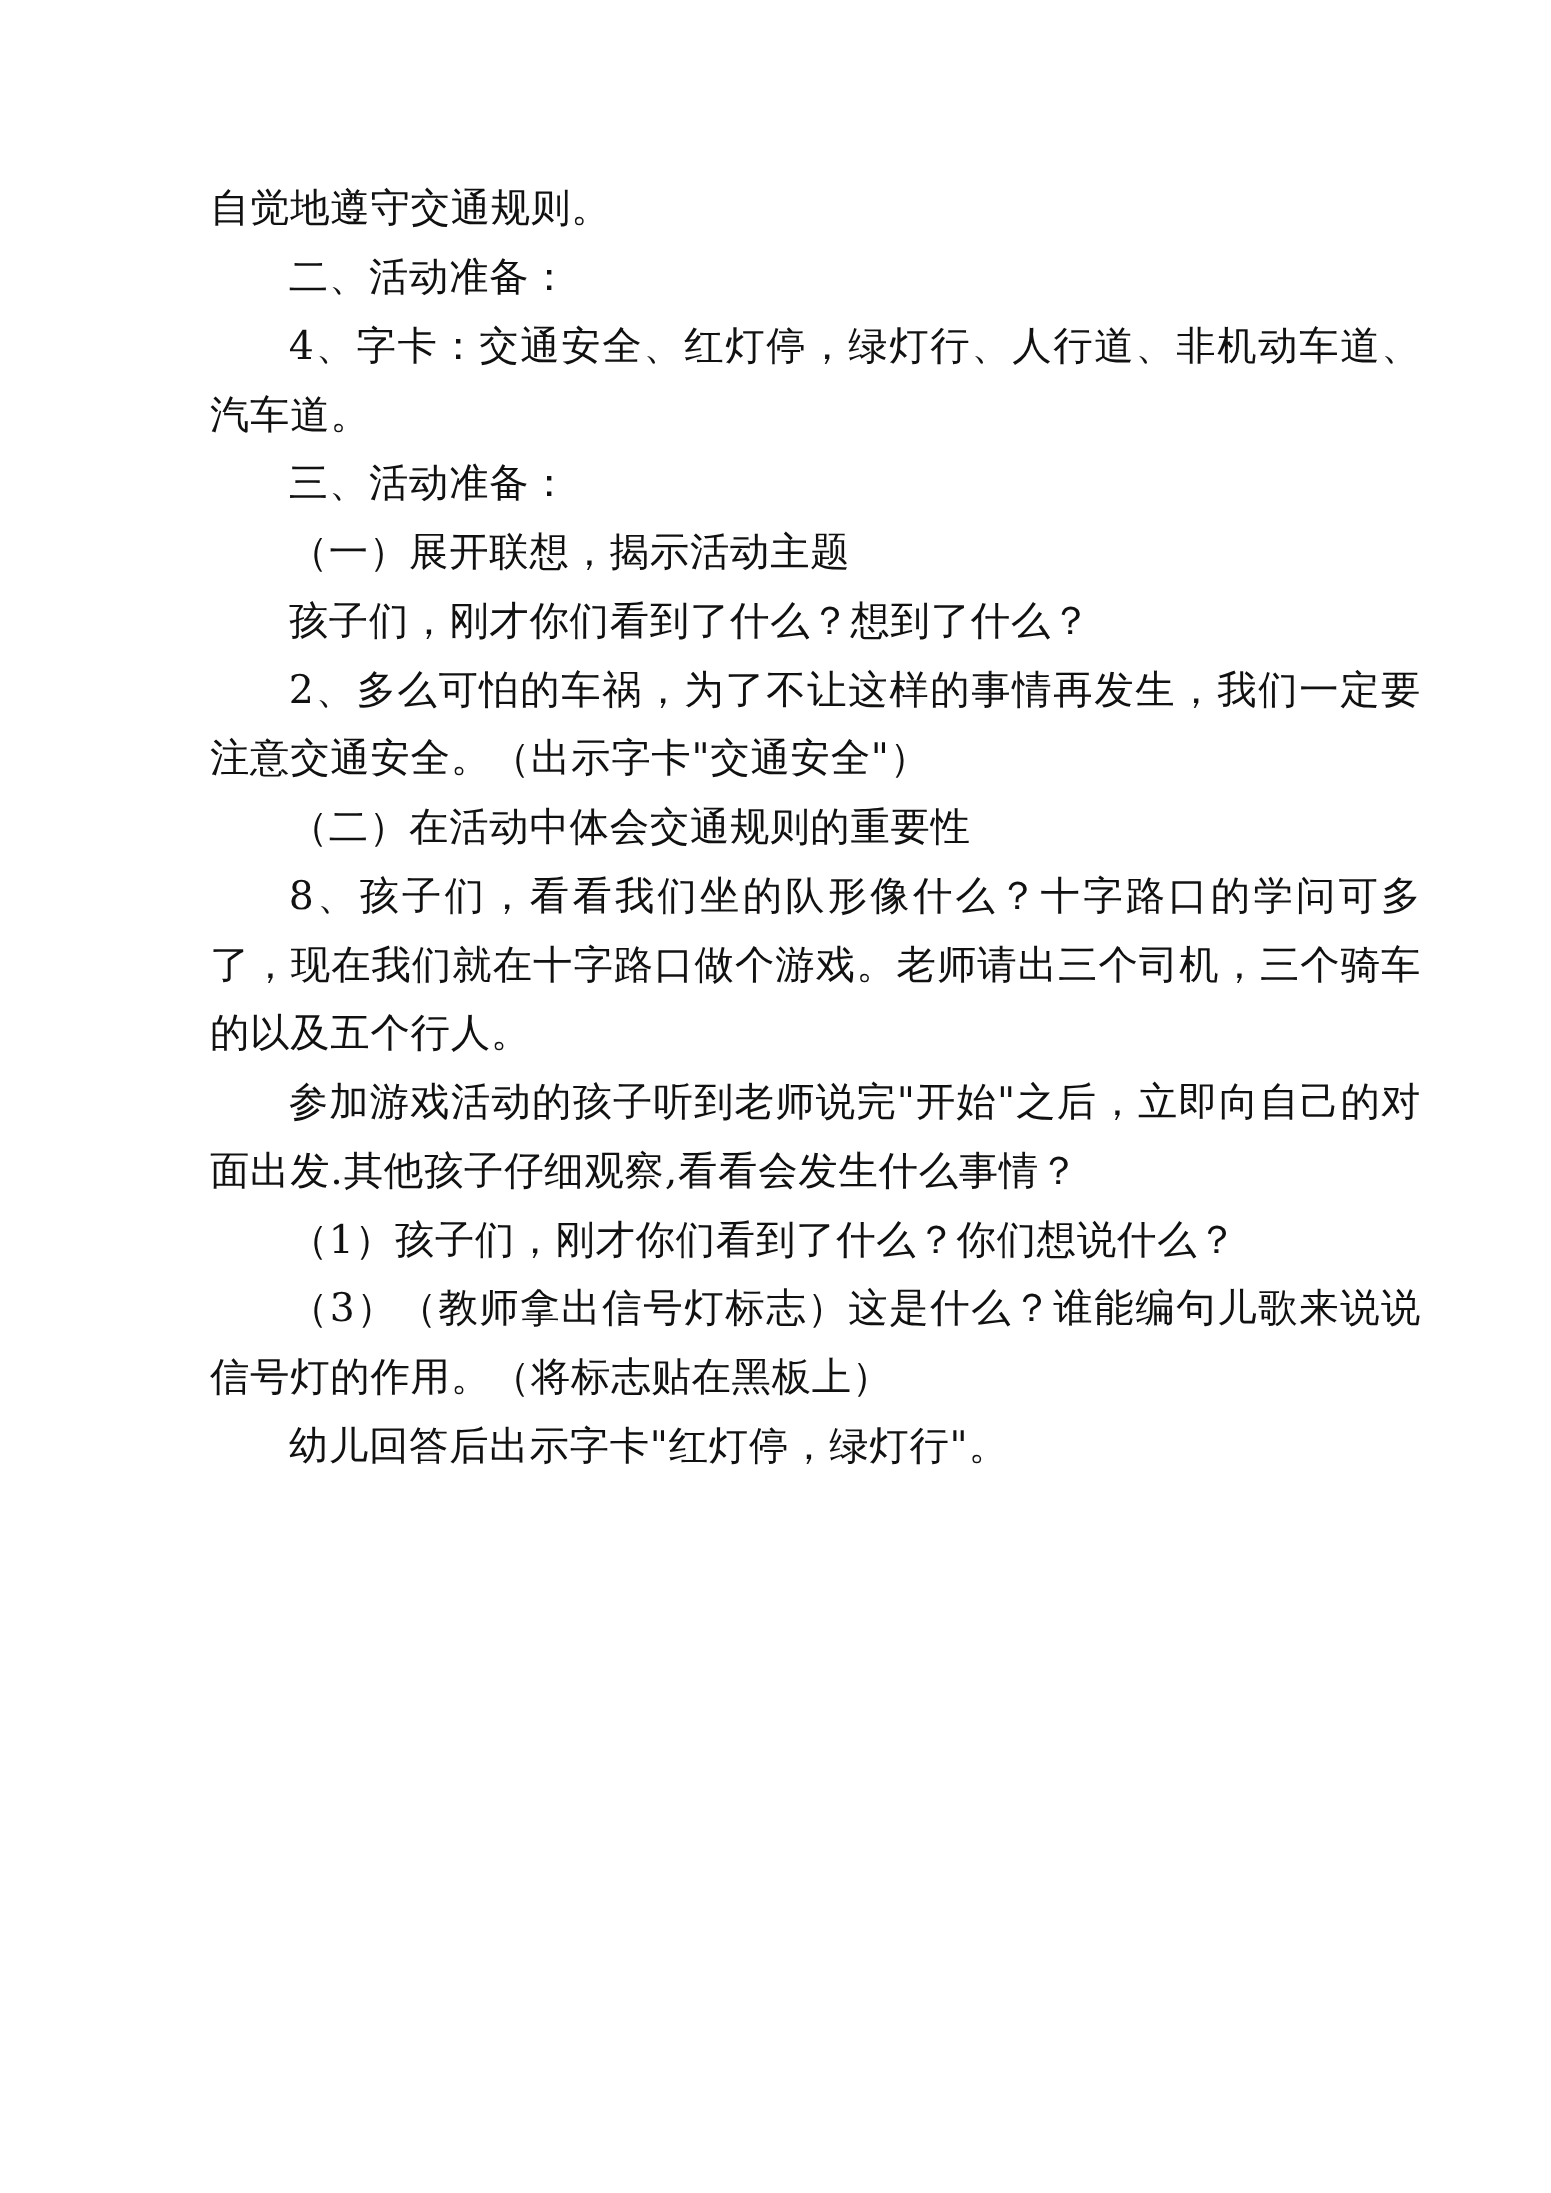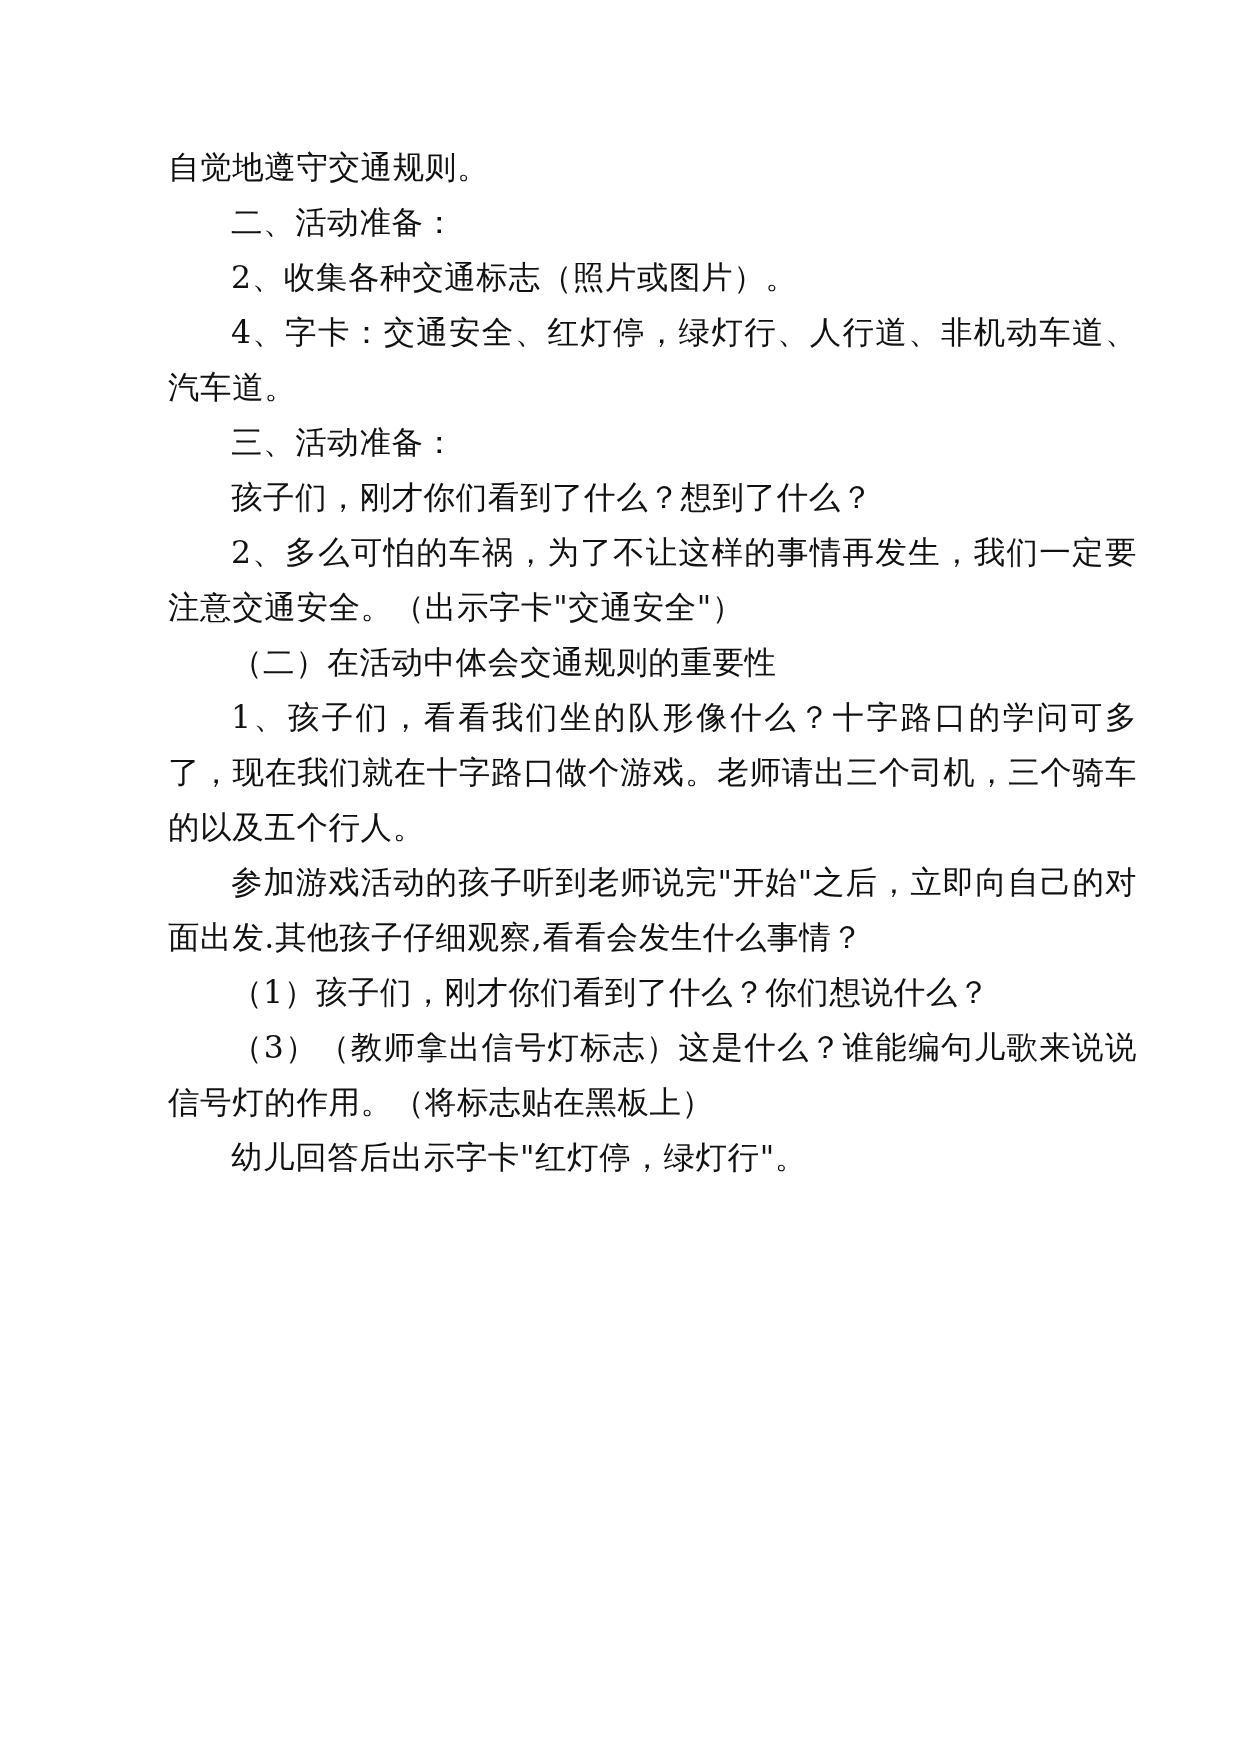--- a/index.html
+++ b/index.html
@@ -42,25 +42,25 @@
     text-indent: 0;
   }
 </style>
 </head>
 <body>
 
 <div class="page">
   <div class="doc-body">
     <p class="para noindent">自觉地遵守交通规则。</p>
     <p class="para indent">二、活动准备：</p>
-    <p class="para indent">2、收集各种交通标志（照片或图片）。</p>
     <p class="para indent">4、字卡：交通安全、红灯停，绿灯行、人行道、非机动车道、汽车道。</p>
     <p class="para indent">三、活动准备：</p>
+    <p class="para indent">（一）展开联想，揭示活动主题</p>
     <p class="para indent">孩子们，刚才你们看到了什么？想到了什么？</p>
     <p class="para indent">2、多么可怕的车祸，为了不让这样的事情再发生，我们一定要注意交通安全。（出示字卡"交通安全"）</p>
     <p class="para indent">（二）在活动中体会交通规则的重要性</p>
-    <p class="para indent">1、孩子们，看看我们坐的队形像什么？十字路口的学问可多了，现在我们就在十字路口做个游戏。老师请出三个司机，三个骑车的以及五个行人。</p>
+    <p class="para indent">8、孩子们，看看我们坐的队形像什么？十字路口的学问可多了，现在我们就在十字路口做个游戏。老师请出三个司机，三个骑车的以及五个行人。</p>
     <p class="para indent">参加游戏活动的孩子听到老师说完"开始"之后，立即向自己的对面出发.其他孩子仔细观察,看看会发生什么事情？</p>
     <p class="para indent">（1）孩子们，刚才你们看到了什么？你们想说什么？</p>
     <p class="para indent">（3）（教师拿出信号灯标志）这是什么？谁能编句儿歌来说说信号灯的作用。（将标志贴在黑板上）</p>
     <p class="para indent">幼儿回答后出示字卡"红灯停，绿灯行"。</p>
   </div>
 </div>
 
 </body></html>

